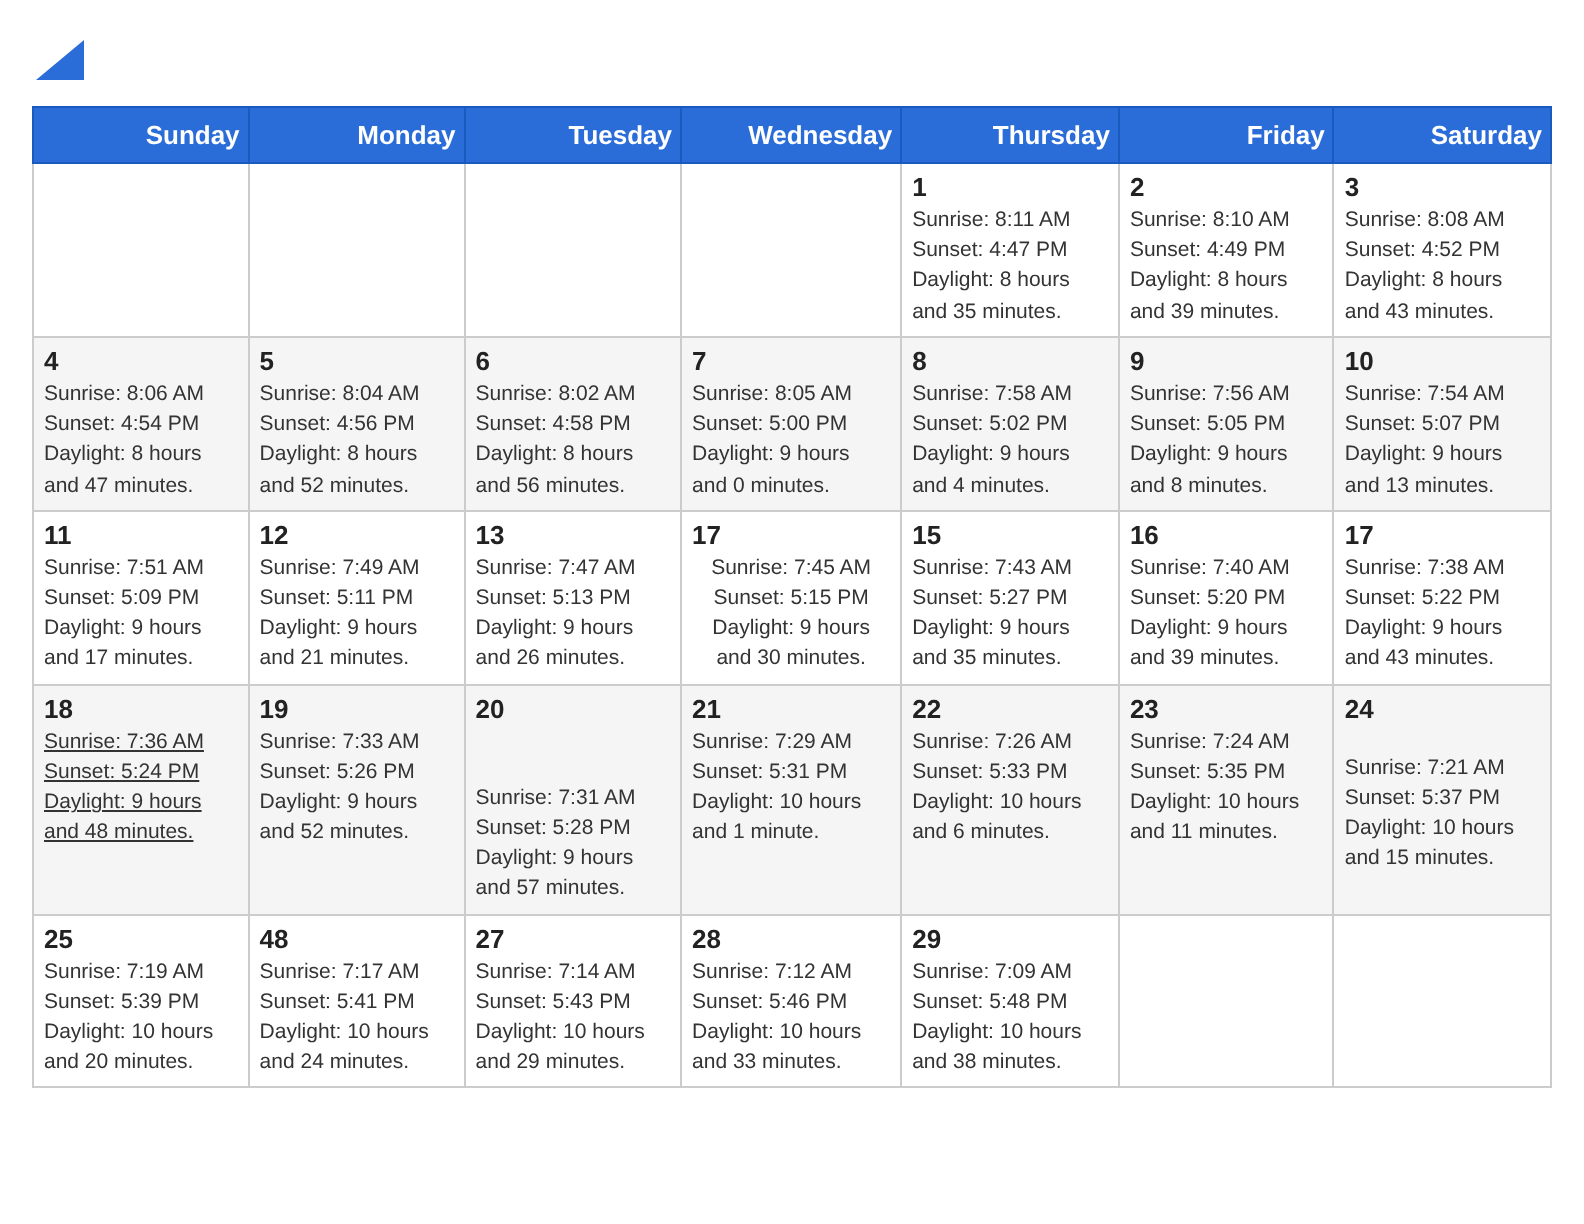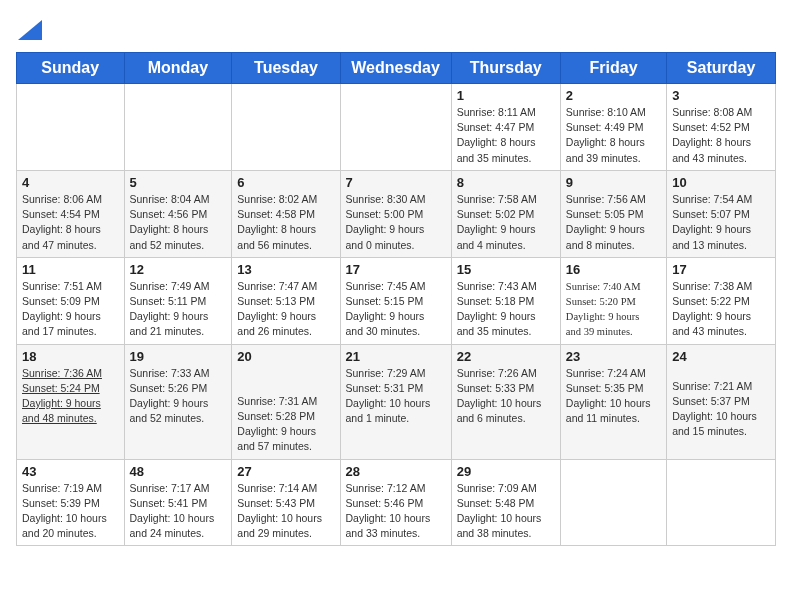--- a/index.html
+++ b/index.html
@@ -48,22 +48,22 @@
     }
     .calendar {
       width: 100%;
       border-collapse: collapse;
       font-size: 11px;
     }
     .calendar th {
       background: #2a6dd9;
       color: #fff;
       padding: 6px 4px;
-      text-align: center;
-      font-size: 16px;
+      text-align: right;
+      font-size: 13px;
       font-weight: bold;
       border: 1px solid #1a5abf;
     }
     .calendar td {
       border: 1px solid #ccc;
       vertical-align: top;
       padding: 4px 5px;
       width: 113px;
       min-height: 80px;
       background: #fff;
@@ -169,21 +169,21 @@
         </td>
         <td>
           <div class="day-number">6</div>
           <div class="day-info" style="white-space: pre-line;">Sunrise: 8:02 AM
 Sunset: 4:58 PM
 Daylight: 8 hours
 and 56 minutes.</div>
         </td>
         <td>
           <div class="day-number">7</div>
-          <div class="day-info" style="white-space: pre-line;">Sunrise: 8:30 AM
+          <div class="day-info" style="white-space: pre-line;">Sunrise: 8:05 AM
 Sunset: 5:00 PM
 Daylight: 9 hours
 and 0 minutes.</div>
         </td>
         <td>
           <div class="day-number">8</div>
           <div class="day-info" style="white-space: pre-line;">Sunrise: 7:58 AM
 Sunset: 5:02 PM
 Daylight: 9 hours
 and 4 minutes.</div>
@@ -220,35 +220,35 @@
         </td>
         <td>
           <div class="day-number">13</div>
           <div class="day-info" style="white-space: pre-line;">Sunrise: 7:47 AM
 Sunset: 5:13 PM
 Daylight: 9 hours
 and 26 minutes.</div>
         </td>
         <td>
           <div class="day-number">17</div>
-          <div class="day-info" style="white-space: pre-line;">Sunrise: 7:45 AM
+          <div class="day-info" style="white-space: pre-line; text-align: center;">Sunrise: 7:45 AM
 Sunset: 5:15 PM
 Daylight: 9 hours
 and 30 minutes.</div>
         </td>
         <td>
           <div class="day-number">15</div>
           <div class="day-info" style="white-space: pre-line;">Sunrise: 7:43 AM
-Sunset: 5:18 PM
+Sunset: 5:27 PM
 Daylight: 9 hours
 and 35 minutes.</div>
         </td>
         <td>
           <div class="day-number">16</div>
-          <div class="day-info" style="white-space: pre-line; font-family: Liberation Serif, serif;">Sunrise: 7:40 AM
+          <div class="day-info" style="white-space: pre-line;">Sunrise: 7:40 AM
 Sunset: 5:20 PM
 Daylight: 9 hours
 and 39 minutes.</div>
         </td>
         <td>
           <div class="day-number">17</div>
           <div class="day-info" style="white-space: pre-line;">Sunrise: 7:38 AM
 Sunset: 5:22 PM
 Daylight: 9 hours
 and 43 minutes.</div>
@@ -300,21 +300,21 @@
         <td>
           <div class="day-number">24</div>
           <div class="day-info" style="white-space: pre-line; margin-top: 15px;">Sunrise: 7:21 AM
 Sunset: 5:37 PM
 Daylight: 10 hours
 and 15 minutes.</div>
         </td>
       </tr>
       <tr>
         <td>
-          <div class="day-number">43</div>
+          <div class="day-number">25</div>
           <div class="day-info" style="white-space: pre-line;">Sunrise: 7:19 AM
 Sunset: 5:39 PM
 Daylight: 10 hours
 and 20 minutes.</div>
         </td>
         <td>
           <div class="day-number">48</div>
           <div class="day-info" style="white-space: pre-line;">Sunrise: 7:17 AM
 Sunset: 5:41 PM
 Daylight: 10 hours

